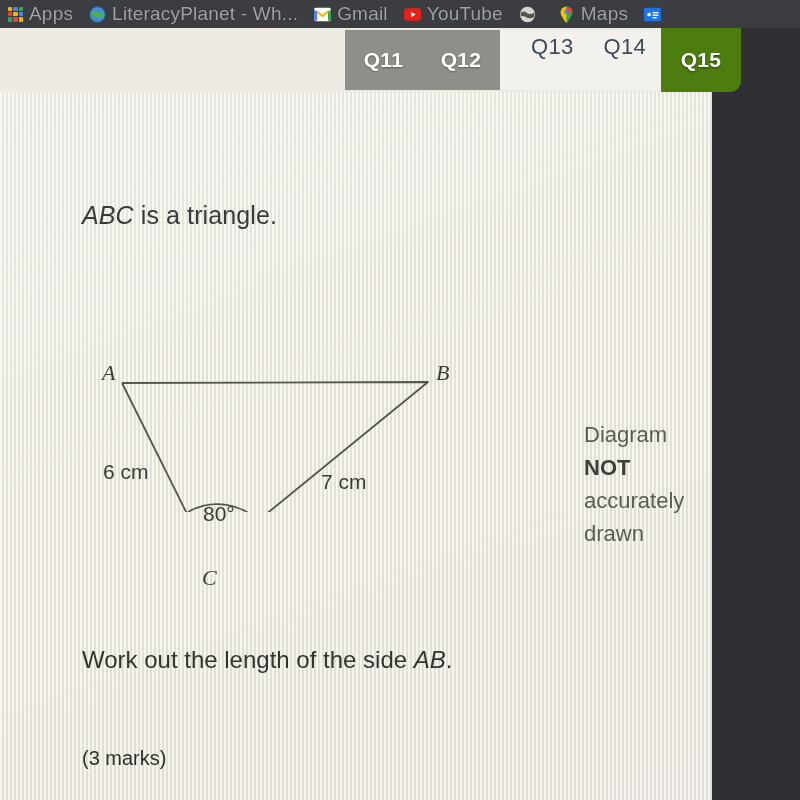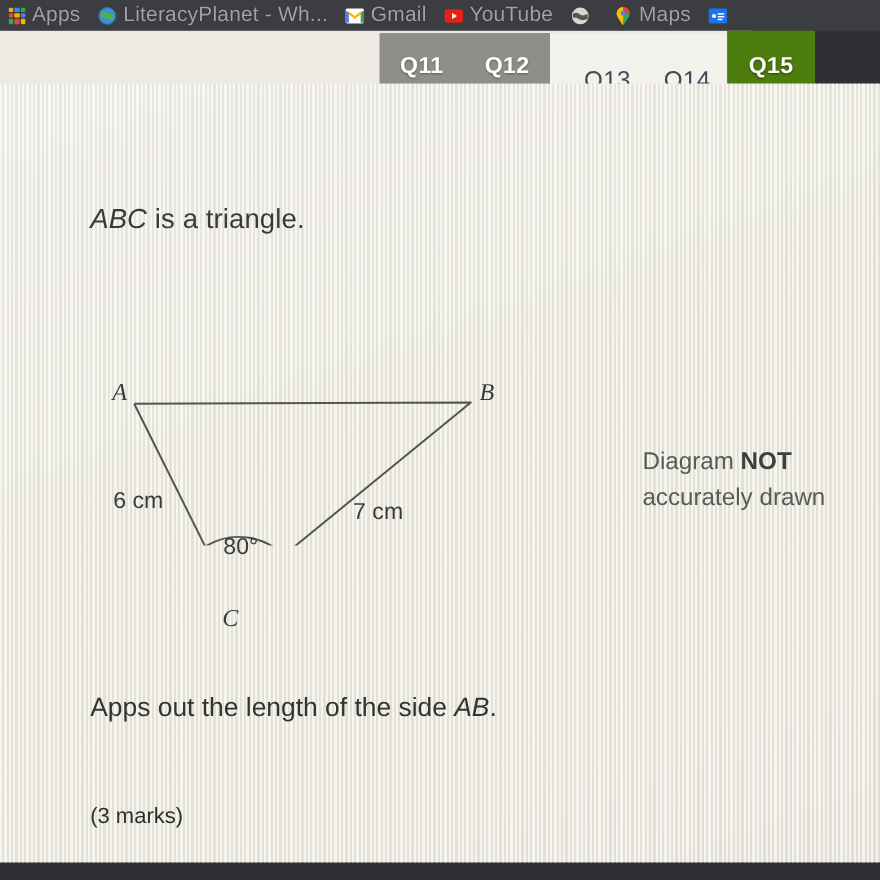--- a/index.html
+++ b/index.html
@@ -62,21 +62,21 @@
   #tab-grey-block {
     position: absolute; left: 345px; top: 2px;
     width: 155px; height: 60px;
     background: #8e8f8a;
     display: flex; align-items: center; justify-content: space-around;
   }
   #tab-light-block {
     position: absolute; left: 500px; top: 2px;
     width: 161px; height: 60px;
     background: #f3f1eb;
-    display: flex; align-items: flex-end; justify-content: space-around; padding-left: 16px;
+    display: flex; align-items: flex-start; justify-content: space-around; padding-left: 16px;
   }
   #tab-dark-block {
     position: absolute; left: 661px; top: 0px;
     width: 80px; height: 64px;
     background: #4d7c0f;
     border-bottom-right-radius: 11px;
     display: flex; align-items: center; justify-content: center;
   }
   .tab-btn {
     font-size: 21px;
@@ -86,22 +86,22 @@
     cursor: pointer;
     user-select: none;
     padding: 4px 6px;
   }
   .tab-onGrey  { color: #ffffff; text-shadow: 0 1px 2px rgba(0,0,0,.35); }
   .tab-onLight { color: #3d4a5c; font-weight: 400; font-size: 22px; }
   .tab-onDark  { color: #ffffff; text-shadow: 0 1px 2px rgba(0,0,0,.5); }
 
   
   #paper {
-    position: absolute; left: 0; top: 76px;
-    width: 800px; height: 708px;
+    position: absolute; left: 0; top: 92px;
+    width: 712px; height: 708px;
     background:
       repeating-linear-gradient(90deg,
         rgba(255,255,255,.55) 0px,
         rgba(255,255,255,.55) 2px,
         rgba(0,0,0,.035) 2px,
         rgba(0,0,0,.035) 4px),
       linear-gradient(160deg, #f0efe7 0%, #eceade 45%, #e9e7dd 100%);
   }
 
   #heading {
@@ -281,20 +281,20 @@
       <span class="slabel" style="left:241px; top:208px;">7 cm</span>
       <span class="slabel" style="left:123px; top:240px;">80°</span>
     </div>
 
     <div id="not-drawn">
       <span>Diagram </span><b>NOT</b><br>
       <span>accurately drawn</span>
     </div>
 
     <div id="prompt">
-      <span>Apps out the length of the side </span><span class="ital">AB</span><span>.</span><br>
+      <span>Work out the length of the side </span><span class="ital">AB</span><span>.</span><br>
     </div>
 
     <div id="marks">(3 marks)</div>
 
   </div>
 
 </div>
 
 </body></html>

